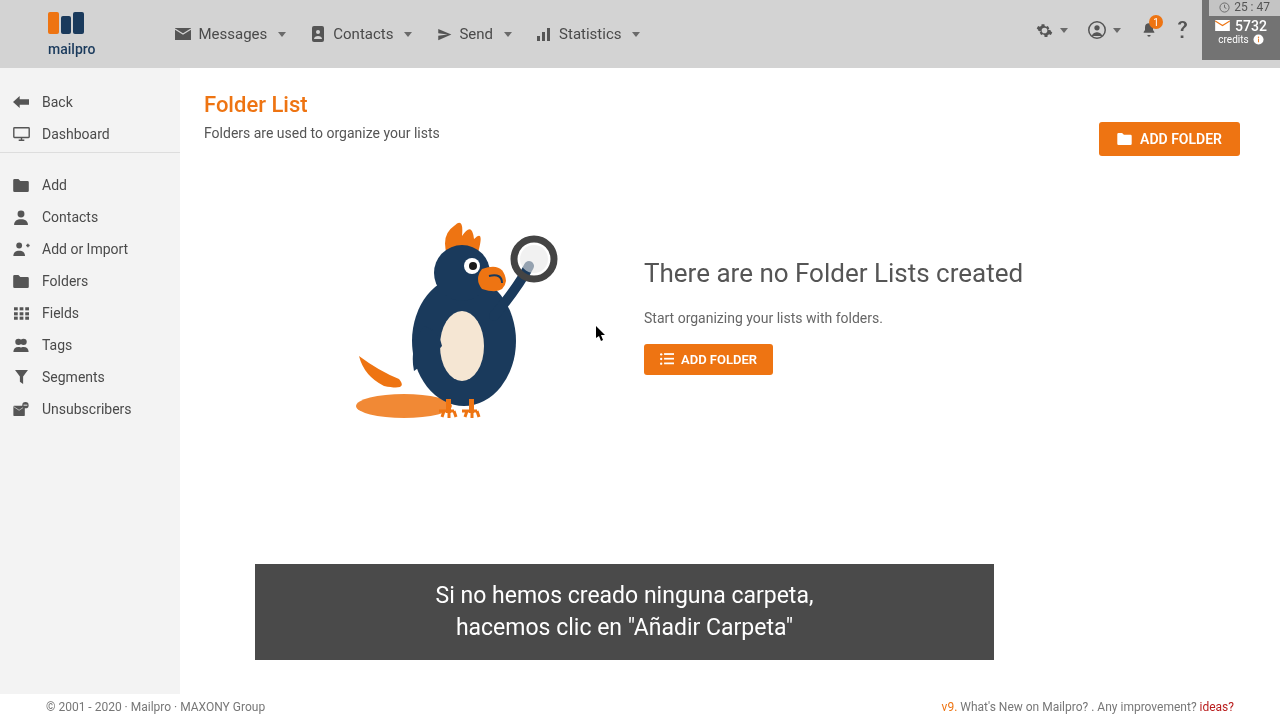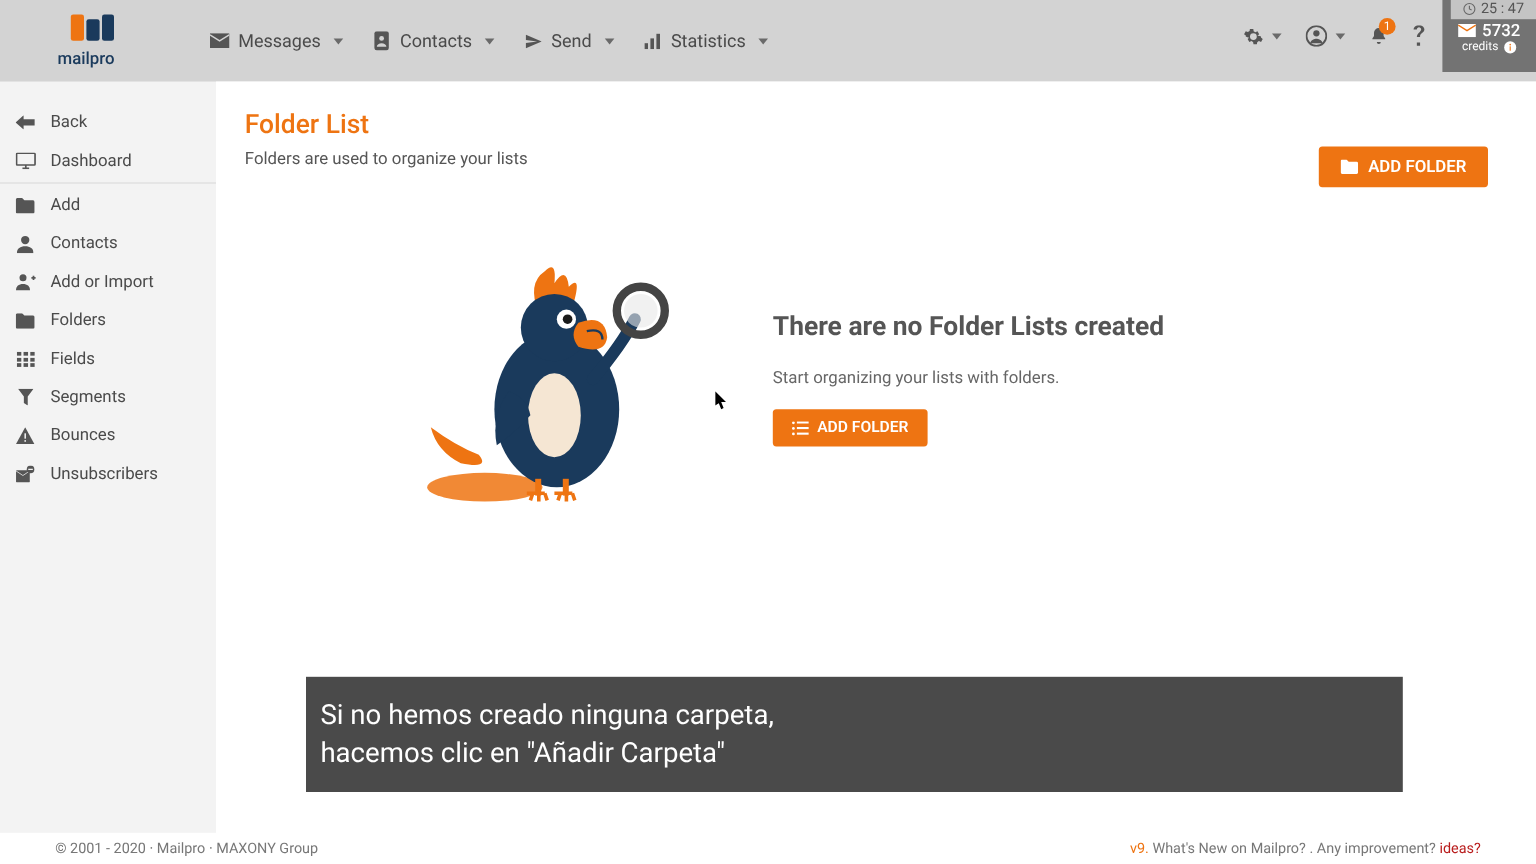--- a/index.html
+++ b/index.html
@@ -1,50 +1,50 @@
 <!DOCTYPE html>
 <html><head>
 <meta charset="utf-8">
 <style>
 *{margin:0;padding:0;box-sizing:border-box;font-family:-apple-system,BlinkMacSystemFont,"Segoe UI",Roboto,Arial,sans-serif}
 body{width:1280px;height:720px;background:#fff;overflow:hidden;position:relative}
 .topbar{height:68px;background:#d3d3d3;display:flex;align-items:center;padding:0 0 0 48px;position:relative}
 .logo{display:flex;align-items:center;margin-right:80px}
 .logo-mark{width:36px;height:26px;display:flex;gap:2px;margin-bottom:2px}
 .logo-block{width:11px;height:13px;border-radius:2px}
-.logo-stack{display:flex;flex-direction:column;align-items:flex-end}
+.logo-stack{display:flex;flex-direction:column;align-items:flex-start}
 .logo-text{font-size:14px;font-weight:500;color:#1a3a5c;margin-top:1px}
 .nav-items{display:flex;gap:24px;align-items:center}
 .nav-item{display:flex;align-items:center;gap:7px;color:#4a4a4a;font-size:15px;cursor:pointer}
 .nav-icon{width:16px;height:16px;display:inline-flex;align-items:center;justify-content:center}
 .caret{width:0;height:0;border-left:4px solid transparent;border-right:4px solid transparent;border-top:5px solid #6a6a6a;margin-left:4px}
 .top-right{position:absolute;right:0;top:0;display:flex;align-items:center;height:60px}
 .timer-box{position:absolute;right:0;top:-2px;background:#c4c4c4;padding:2px 10px;font-size:12px;color:#555;display:flex;align-items:center;gap:4px;z-index:5}
 .tr-icons{display:flex;align-items:center;gap:20px;margin-right:14px;color:#555}
 .tr-icon{cursor:pointer;display:flex;align-items:center;gap:3px}
 .bell-wrap{position:relative}
 .badge{position:absolute;top:-6px;right:-6px;background:#ee7412;color:#fff;font-size:10px;width:14px;height:14px;border-radius:7px;display:flex;align-items:center;justify-content:center}
 .credits-box{background:#737373;color:#fff;height:60px;padding:6px 12px 4px;display:flex;flex-direction:column;align-items:center;justify-content:center;min-width:78px}
 .credits-top{display:flex;align-items:center;gap:5px;font-size:14px;font-weight:500}
 .credits-bottom{display:flex;align-items:flex-start;gap:4px;font-size:10px}
 .layout{display:flex;height:calc(100% - 60px)}
 .sidebar{width:180px;background:#f3f3f3;padding-top:18px}
 .side-item{display:flex;align-items:center;gap:12px;padding:8px 12px;color:#4a4a4a;font-size:14px;cursor:pointer}
-.side-item.divider-after{border-bottom:1px solid #ddd;margin-bottom:2px;padding-bottom:10px}
+.side-item.divider-after{border-bottom:1px solid #ddd;margin-bottom:16px;padding-bottom:10px}
 .side-icon{width:18px;display:flex;justify-content:center;color:#555}
 .main{flex:1;background:#fff;padding:24px 40px 0 24px;position:relative}
 .page-title{color:#ee7412;font-size:22px;font-weight:500;margin-bottom:8px}
 .page-sub{color:#555;font-size:14px}
 .add-folder-top{position:absolute;top:54px;right:40px;background:#ee7412;color:#fff;border:none;padding:9px 18px;font-size:14px;font-weight:600;border-radius:3px;display:flex;align-items:center;gap:8px;cursor:pointer}
 .empty-state{display:flex;align-items:center;gap:60px;margin-top:70px;margin-left:150px}
 .parrot{width:230px;height:210px;position:relative}
-.empty-text h2{color:#555;font-size:22px;font-weight:700;margin-bottom:22px}
+.empty-text h2{color:#555;font-size:26px;font-weight:400;margin-bottom:22px}
 .empty-text p{color:#666;font-size:14px;margin-bottom:18px}
 .add-folder-mid{background:#ee7412;color:#fff;border:none;padding:8px 16px;font-size:13px;font-weight:600;border-radius:3px;display:flex;align-items:center;gap:7px;cursor:pointer}
-.caption-bar{position:absolute;left:255px;width:914px;bottom:60px;background:#4a4a4a;color:#fff;text-align:left;padding:16px 12px;font-size:23px;line-height:1.4}
+.caption-bar{position:absolute;left:255px;width:739px;bottom:60px;background:#4a4a4a;color:#fff;text-align:center;padding:16px 12px;font-size:23px;line-height:1.4}
 .footer{position:absolute;bottom:0;left:0;right:0;height:26px;display:flex;align-items:center;justify-content:space-between;padding:0 46px;font-size:12px;color:#777;background:#fff}
 .footer-right .v9{color:#ee7412}
 .footer-right .ideas{color:#b91c1c}
 .cursor{position:absolute;left:596px;top:326px;width:10px;height:14px;z-index:100}
 svg{display:block}
 </style>
 </head>
 <body>
 
 <div class="topbar">
@@ -222,35 +222,35 @@
             <rect x="18" y="8" width="6" height="5"></rect>
             <rect x="0" y="15" width="6" height="5"></rect>
             <rect x="9" y="15" width="6" height="5"></rect>
             <rect x="18" y="15" width="6" height="5"></rect>
           </svg>
         </span>
         <span>Fields</span>
       </div>
     <div class="side-item">
         <span class="side-icon">
+          <svg width="16" height="14" viewBox="0 0 24 22" fill="#555">
+            <circle cx="8" cy="6" r="5"></circle>
+            <circle cx="16" cy="6" r="5"></circle>
+            <path d="M0 22c0-5 3-8 8-8 2 0 4 1 4 1s2-1 4-1c5 0 8 3 8 8z"></path>
+          </svg>
+        </span>
+        <span>Tags</span>
+      </div>
+    <div class="side-item">
+        <span class="side-icon">
           <svg width="13" height="14" viewBox="0 0 24 26" fill="#555">
             <path d="M0 0h24l-9 12v14l-6-4V12z"></path>
           </svg>
         </span>
         <span>Segments</span>
-      </div>
-    <div class="side-item">
-        <span class="side-icon">
-          <svg width="16" height="14" viewBox="0 0 24 22" fill="#555">
-            <path d="M12 0L0 22h24z"></path>
-            <rect x="11" y="8" width="2" height="7" fill="#f3f3f3"></rect>
-            <circle cx="12" cy="18" r="1.2" fill="#f3f3f3"></circle>
-          </svg>
-        </span>
-        <span>Bounces</span>
       </div>
     <div class="side-item">
         <span class="side-icon">
           <svg width="16" height="14" viewBox="0 0 24 22" fill="#555">
             <rect x="0" y="6" width="18" height="16" rx="1"></rect>
             <path d="M0 7l9 6 9-6" stroke="#f3f3f3" fill="none"></path>
             <circle cx="19" cy="5" r="5" fill="#555"></circle>
             <path d="M16 5h6" stroke="#f3f3f3" stroke-width="1.5"></path>
           </svg>
         </span>

